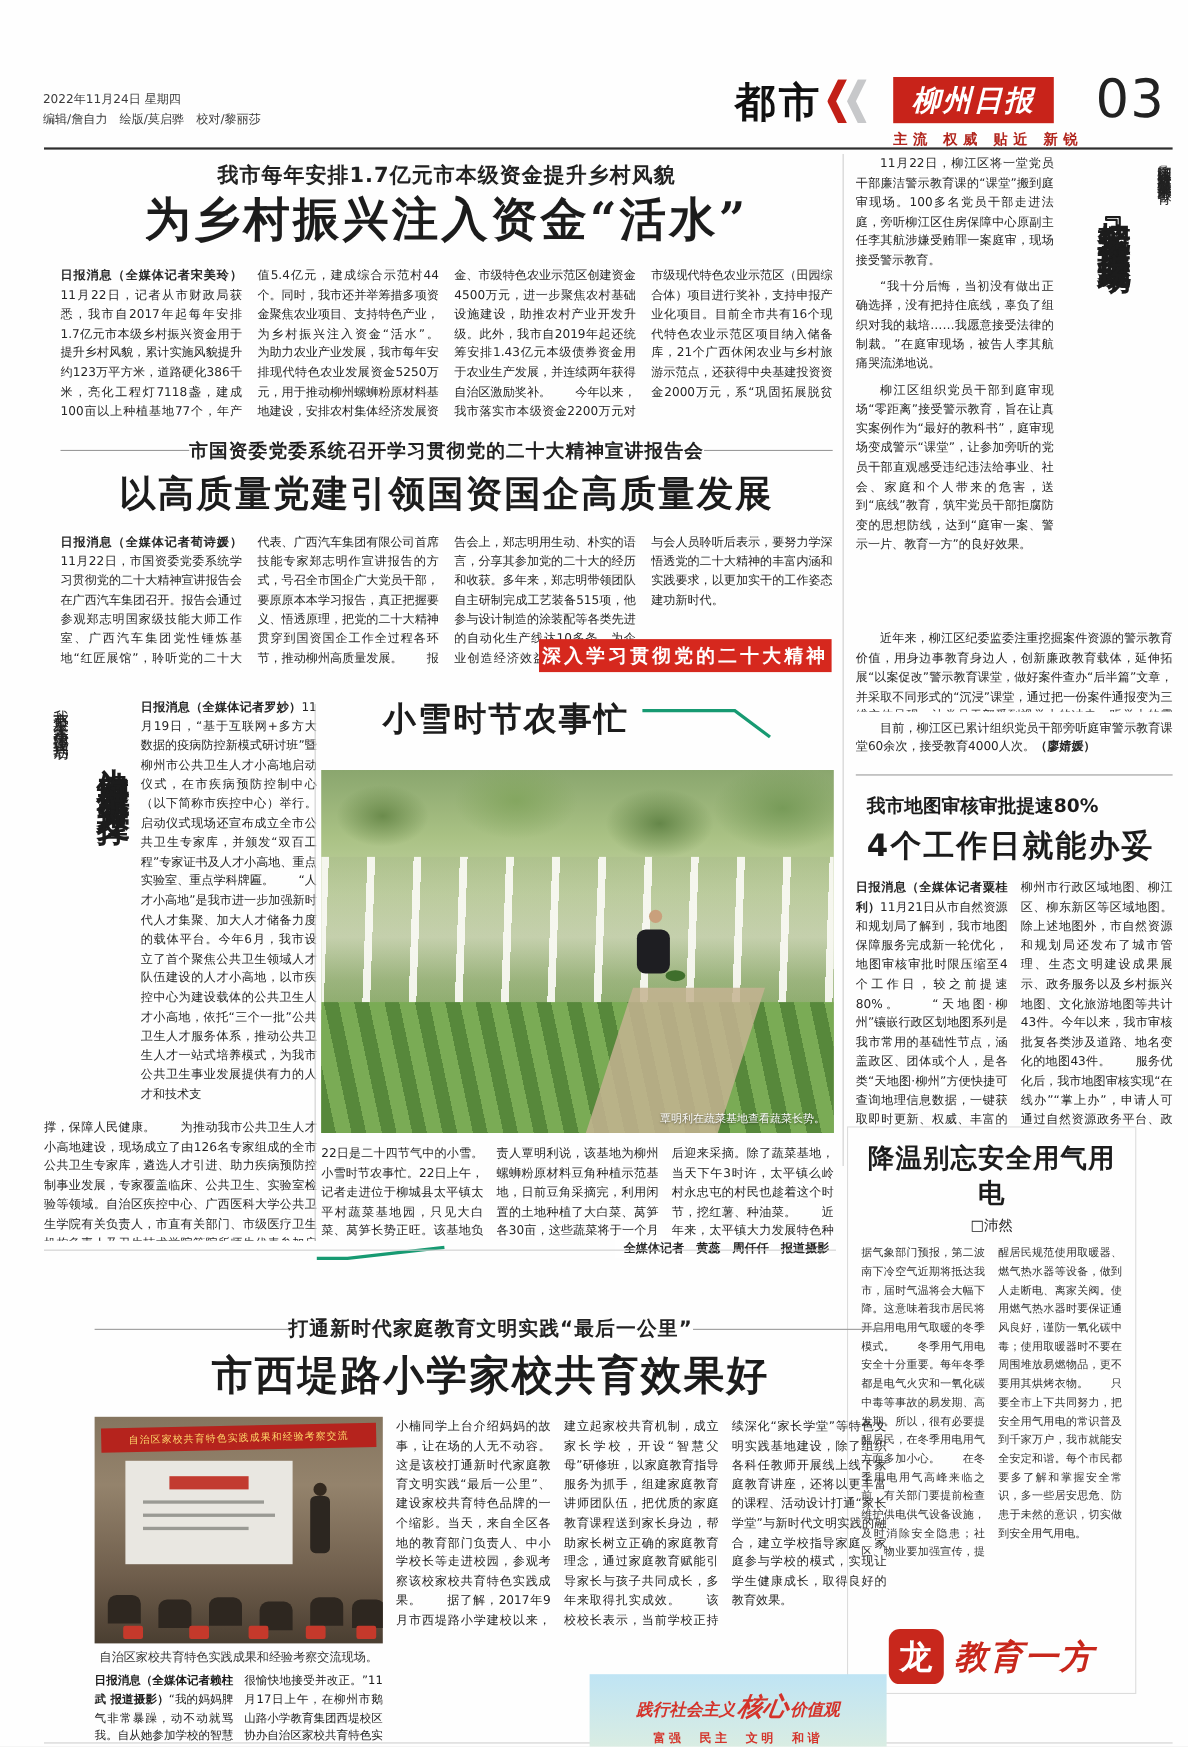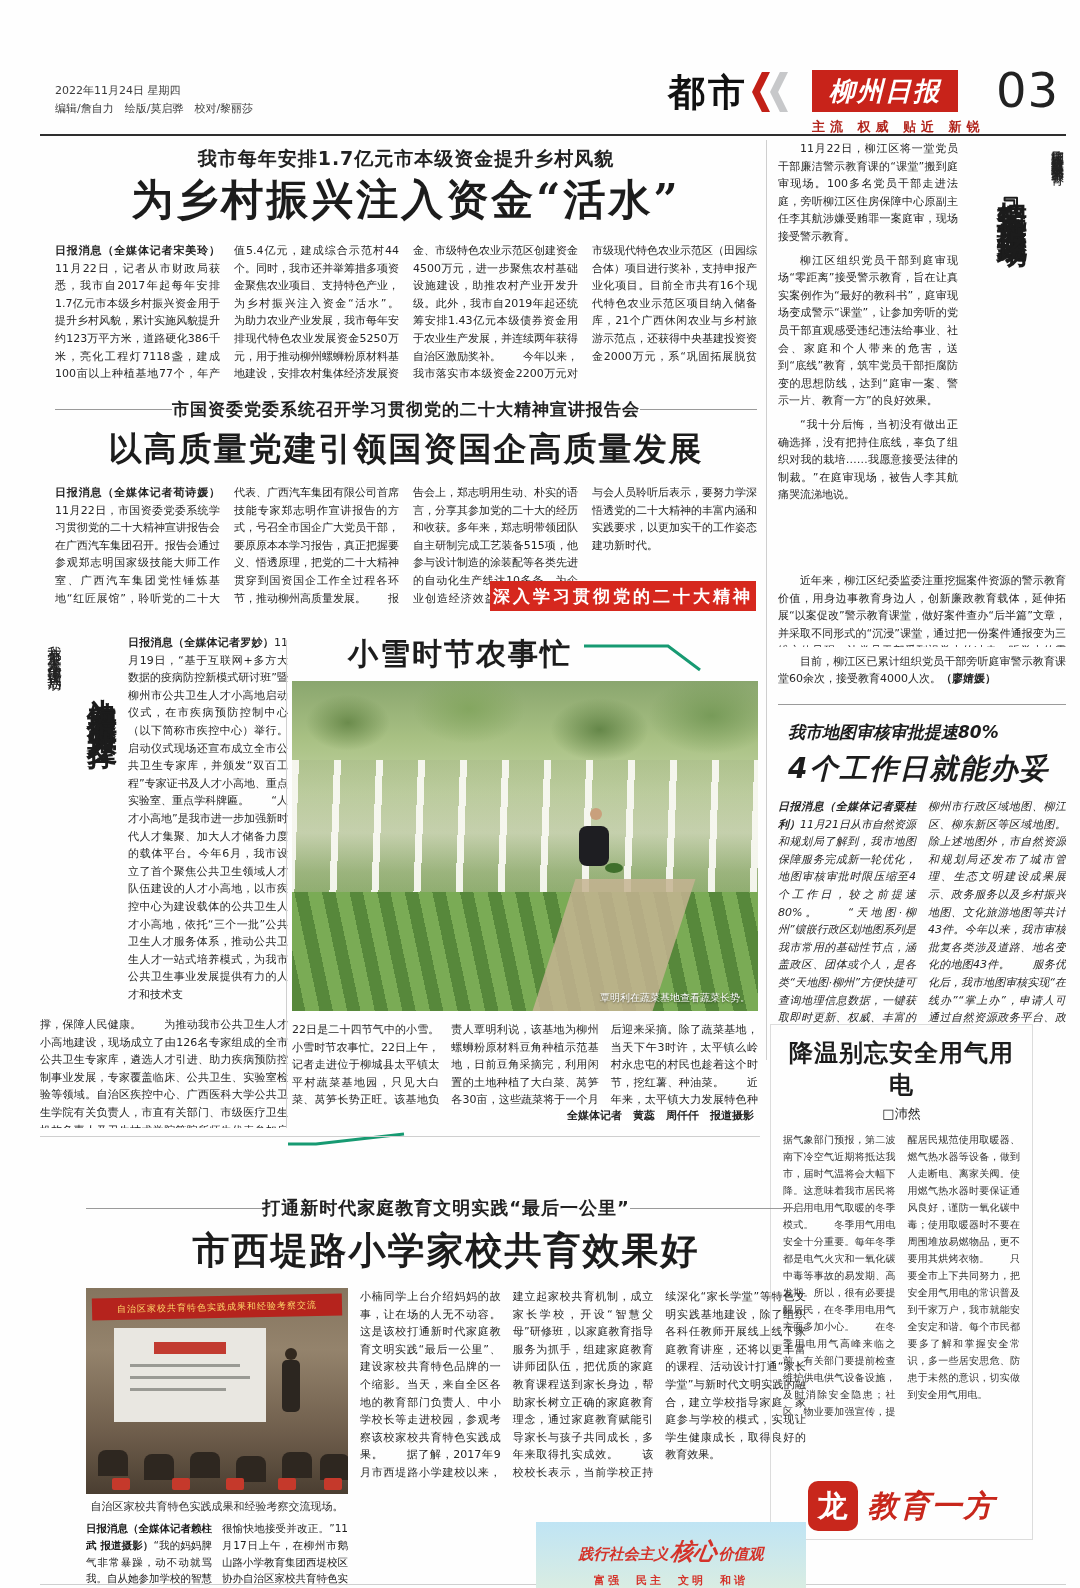--- a/index.html
+++ b/index.html
@@ -5,21 +5,21 @@
   html,body{margin:0;padding:0;background:#e8e8e6;}
   #page{position:relative;width:1080px;height:1588px;background:#fefefe;margin:0 auto;
         font-family:"DejaVu Sans","Liberation Sans",sans-serif;color:#1c1c1c;overflow:hidden;}
   .serif{font-family:"DejaVu Serif","Liberation Serif",serif;}
   .abs{position:absolute;}
   .just{text-align:justify;}
   .v{writing-mode:vertical-rl;}
   .clip{overflow:hidden;}
   p{margin:0 0 6px 0;text-indent:2em;}
   
-  .hdr-date{left:55px;top:82px;font-size:11px;line-height:1.6;color:#3c3c3c;}
+  .hdr-date{left:39px;top:82px;font-size:11px;line-height:1.6;color:#3c3c3c;}
   .hdr-section{left:668px;top:68px;font-size:37px;font-weight:bold;letter-spacing:3px;color:#111;}
   .chev{left:748px;top:70px;width:58px;height:50px;}
   .chev i{position:absolute;display:block;width:18px;height:40px;}
   .chev .c1{left:22px;top:2px;background:#c7c8ca;clip-path:polygon(100% 0,55% 0,0 50%,55% 100%,100% 100%,45% 50%);}
   .chev .c2{left:4px;top:2px;background:#c22017;clip-path:polygon(100% 0,55% 0,0 50%,55% 100%,100% 100%,45% 50%);}
   .masthead{left:812px;top:70px;width:146px;height:42px;background:#c8231a;color:#fff;
             display:flex;align-items:center;justify-content:center;font-size:26px;font-weight:bold;
             font-style:italic;letter-spacing:2px;}
   .tagline{left:812px;top:118px;font-size:13px;letter-spacing:5px;color:#b1241c;font-weight:bold;}
   .pagenum{left:996px;top:62px;font-size:48px;color:#222;letter-spacing:1px;}
@@ -46,21 +46,21 @@
   .health{left:40px;top:634px;width:248px;height:498px;}
   .health .top{display:flex;height:372px;}
   .health .vk{width:24px;font-size:14px;letter-spacing:2px;color:#222;}
   .health .vh{width:58px;font-size:30px;font-weight:bold;padding-top:40px;letter-spacing:4px;}
   .health .col{flex:1;margin-left:6px;}
   .health .more{margin-top:10px;height:112px;}
   
   .snow{left:292px;top:634px;width:466px;height:498px;}
   .snow .ttl-row{display:flex;align-items:center;justify-content:center;gap:10px;}
   .snow h3{margin:0;font-size:30px;font-weight:bold;letter-spacing:2px;}
-  .snow .photo{position:relative;margin-top:6px;height:330px;overflow:hidden;
+  .snow .photo{position:relative;margin-top:25px;height:330px;overflow:hidden;
      background:linear-gradient(180deg,#8aa66e 0%,#a9c184 18%,#c2d3a2 34%,#cdd8b4 46%,#9cb77c 58%,#7aa457 74%,#6a9a4a 100%);}
   .snow .foliage{position:absolute;left:0;top:0;right:0;height:42%;
      background:radial-gradient(60px 40px at 12% 30%,#5e8040cc,transparent 70%),
                 radial-gradient(80px 50px at 38% 20%,#7fa35acc,transparent 70%),
                 radial-gradient(70px 45px at 66% 35%,#55793bcc,transparent 70%),
                 radial-gradient(90px 55px at 90% 25%,#6e9450cc,transparent 70%);}
   .snow .poles{position:absolute;left:0;top:24%;right:0;height:42%;
      background:repeating-linear-gradient(92deg,rgba(248,248,242,.95) 0 7px,rgba(150,160,130,.15) 7px 42px);}
   .snow .rows{position:absolute;left:0;bottom:0;right:0;height:36%;
      background:repeating-linear-gradient(78deg,#57883b 0 13px,#7aab55 13px 27px);}
@@ -77,21 +77,21 @@
   
   .court{left:778px;top:140px;width:288px;height:558px;}
   .court .top{display:flex;height:424px;}
   .court .col{width:180px;}
   .court .vwrap{flex:1;display:flex;justify-content:flex-end;}
   .court .vh{width:60px;font-size:30px;font-weight:bold;letter-spacing:3px;padding-top:38px;}
   .court .vk{width:26px;font-size:13px;letter-spacing:1px;margin-left:8px;color:#222;}
   .court .more{margin-top:8px;height:122px;display:flex;flex-direction:column;}
   .court .more .grow{flex:1;overflow:hidden;}
   
-  .mapart{left:778px;top:704px;width:288px;border-top:1px solid #9a9a9a;padding-top:16px;font-style:italic;}
+  .mapart{left:778px;top:704px;width:288px;border-top:1px solid #9a9a9a;padding-top:16px;}
   .mapart .k{font-size:17px;font-weight:bold;padding-left:10px;}
   .mapart h4{margin:6px 0 10px;font-size:28px;font-weight:bold;letter-spacing:2px;padding-left:10px;}
   .mapart .cols{column-count:2;column-gap:12px;height:238px;}
   
   .essay{left:770px;top:1024px;width:263px;height:516px;border:1px solid #dcdcdc;box-sizing:border-box;padding:10px 12px;}
   .essay h5{margin:2px 0 4px;font-size:24px;font-weight:bold;text-align:center;letter-spacing:1px;}
   .essay .auth{text-align:center;font-size:13px;margin-bottom:8px;}
   .essay .cols{column-count:2;column-gap:12px;height:336px;font-size:10px;line-height:1.7;color:#333;}
   .lcsp{display:flex;align-items:center;justify-content:center;margin-top:14px;gap:10px;}
   .seal{width:50px;height:50px;background:#c8271c;border-radius:10px;color:#fff;display:flex;
@@ -209,22 +209,22 @@
     </div>
     <svg width="120" height="14" viewBox="0 0 120 14" style="position:absolute;left:-6px;bottom:-14px">
         <polyline class="decor" points="118,2 30,12 2,12"></polyline>
       </svg>
   </div>
 
   <div class="abs court">
     <div class="top">
       <div class="col body-sm just clip">
         <p>11月22日，柳江区将一堂党员干部廉洁警示教育课的“课堂”搬到庭审现场。100多名党员干部走进法庭，旁听柳江区住房保障中心原副主任李其航涉嫌受贿罪一案庭审，现场接受警示教育。</p>
+        <p>“我十分后悔，当初没有做出正确选择，没有把持住底线，辜负了组织对我的栽培……我愿意接受法律的制裁。”在庭审现场，被告人李其航痛哭流涕地说。</p>
         <p>柳江区组织党员干部到庭审现场“零距离”接受警示教育，旨在让真实案例作为“最好的教科书”，庭审现场变成警示“课堂”，让参加旁听的党员干部直观感受违纪违法给事业、社会、家庭和个人带来的危害，送到“底线”教育，筑牢党员干部拒腐防变的思想防线，达到“庭审一案、警示一片、教育一方”的良好效果。</p>
-        <p>“我十分后悔，当初没有做出正确选择，没有把持住底线，辜负了组织对我的栽培……我愿意接受法律的制裁。”在庭审现场，被告人李其航痛哭流涕地说。</p>
       </div>
       <div class="vwrap">
         <div class="v vh">把警示『课堂』搬进庭审现场</div>
         <div class="v vk">柳江区用好身边『活教材』开展党员干部警示教育</div>
       </div>
     </div>
     <div class="more body-sm just">
       <p class="grow">近年来，柳江区纪委监委注重挖掘案件资源的警示教育价值，用身边事教育身边人，创新廉政教育载体，延伸拓展“以案促改”警示教育课堂，做好案件查办“后半篇”文章，并采取不同形式的“沉浸”课堂，通过把一份案件通报变为三维立体呈现，让党员干部受到视觉上的冲击、听觉上的震撼、思想上的洗礼，让警示教育“实”起来、“活”起来，深化标本兼治，进一步增强警示教育的震慑力和针对性，打造忠诚干净担当、忠诚可靠的干部队伍。</p>
       <p><span>目前，柳江区已累计组织党员干部旁听庭审警示教育课堂60余次，接受教育4000人次。</span><b>（廖婧媛）</b></p>
     </div>

